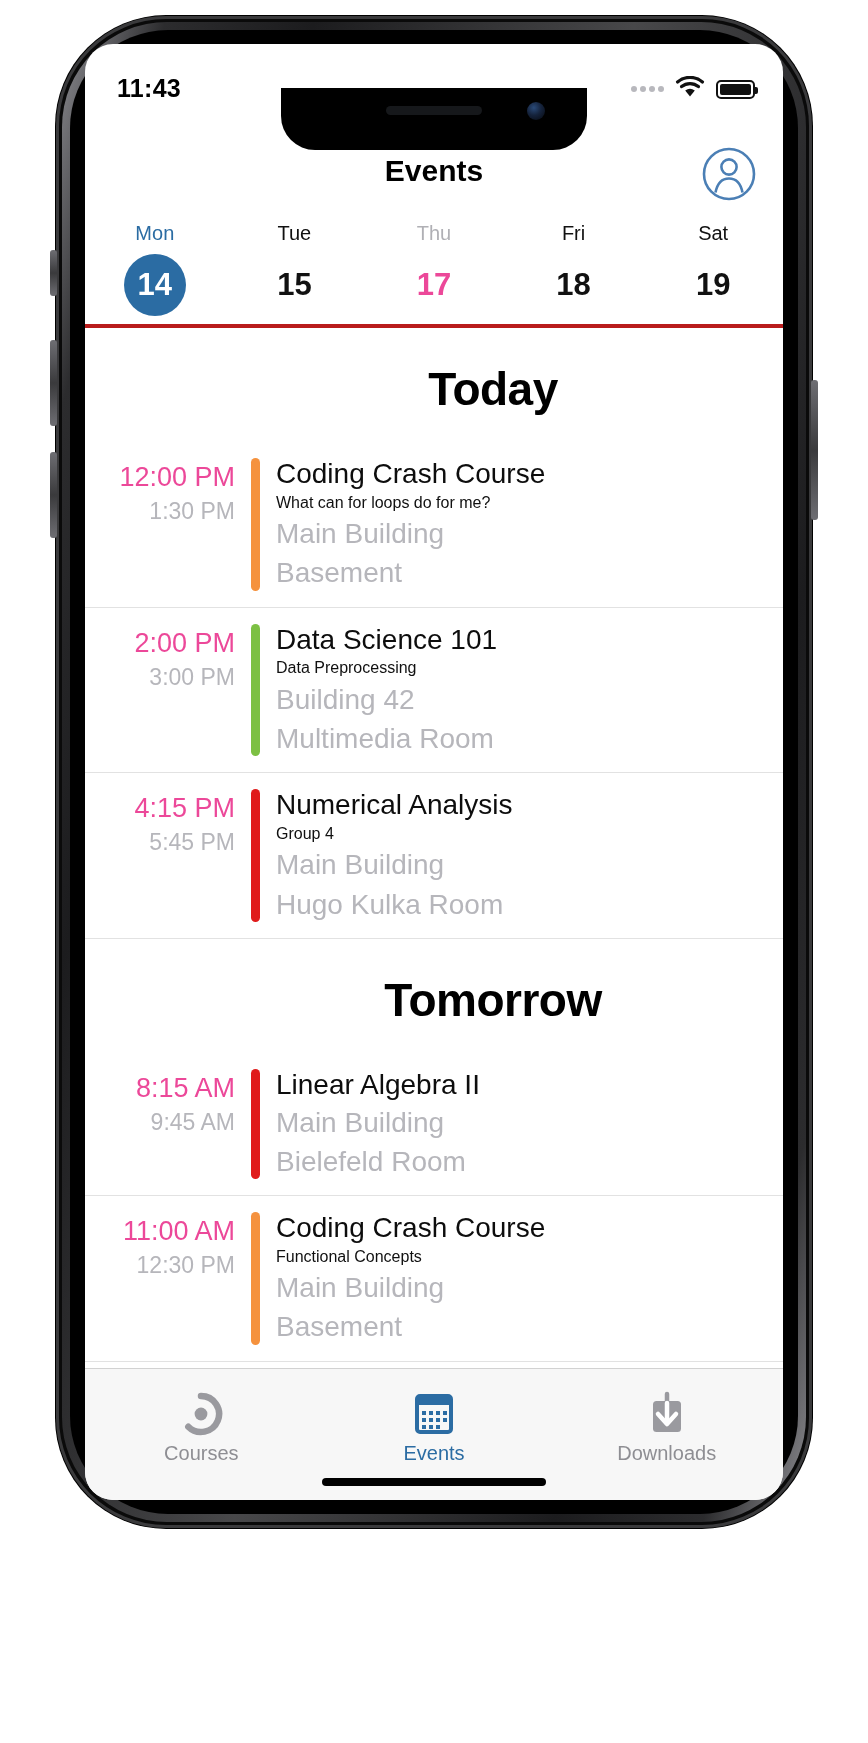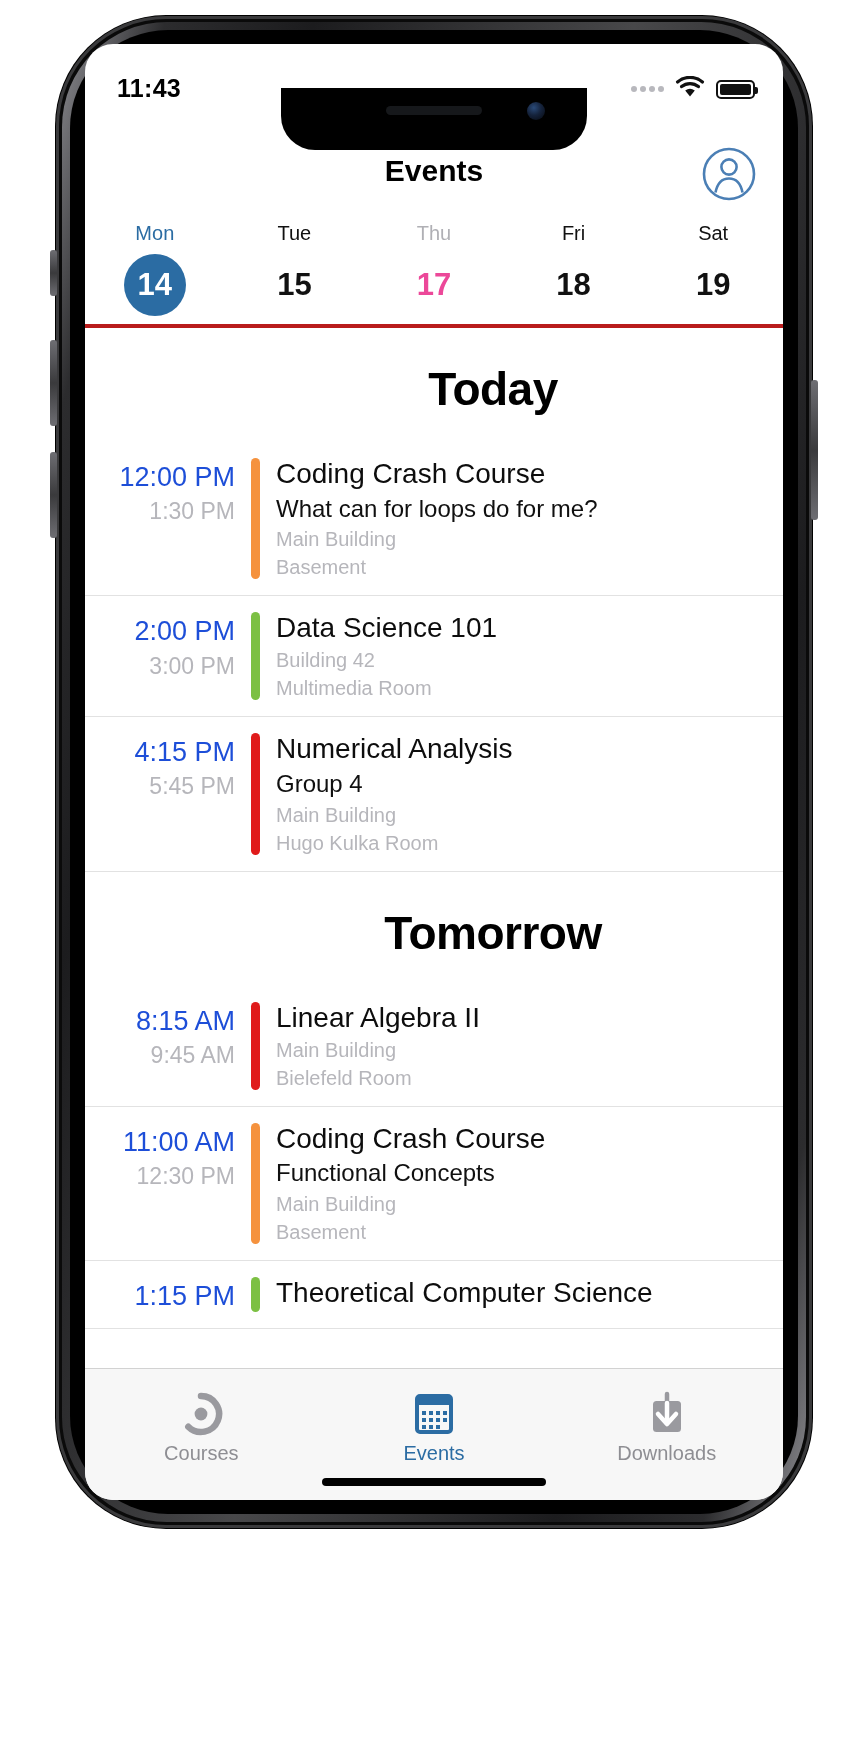--- a/index.html
+++ b/index.html
@@ -76,27 +76,27 @@
 
   
   .content {
     position:absolute; top:284px; left:0; width:816px; height:1070px;
     background:#fff; overflow:hidden; z-index:10;
   }
   .section-head { text-align:center; font-size:46px; font-weight:bold; color:#000; padding:34px 0 26px; letter-spacing:-0.5px; }
 
   .event { display:flex; align-items:stretch; padding:14px 0 14px 0; border-bottom:1px solid #e2e2e2; position:relative; }
   .ev-times { width:166px; flex:0 0 166px; text-align:right; padding-right:16px; padding-top:3px; }
-  .ev-start { font-size:27px; color:#1d4ed8; line-height:1.34; }
+  .ev-start { font-size:27px; color:#ec4899; line-height:1.34; }
   .ev-end { font-size:23px; color:#b6b6bb; line-height:1.46; }
   .ev-bar { width:9px; flex:0 0 9px; border-radius:5px; margin:2px 0; }
   .ev-body { flex:1; padding-left:16px; padding-right:58px; padding-top:0; }
   .ev-title { font-size:28px; color:#0d0d0d; line-height:1.28; }
-  .ev-sub { font-size:24px; color:#101010; line-height:1.40; }
-  .ev-loc { font-size:20px; color:#b6b6bb; line-height:1.40; }
+  .ev-sub { font-size:16px; color:#101010; line-height:1.40; }
+  .ev-loc { font-size:28px; color:#b6b6bb; line-height:1.40; }
   .chev { position:absolute; right:22px; top:50%; transform:translateY(-50%); width:16px; height:28px; }
 
   
   .tabbar {
     position:absolute; bottom:0; left:0; width:698px; height:132px;
     background:#f7f7f7; border-top:1px solid #d2d2d2; display:flex; z-index:30;
   }
   .tab { flex:1; display:flex; flex-direction:column; align-items:center; justify-content:center; padding-bottom:14px; }
   .tab-label { font-size:20px; color:#8e8e93; }
   .tab-label.active { color:#2b6ca3; }
@@ -202,20 +202,21 @@
       </div>
 
       <div class="event">
         <div class="ev-times">
           <div class="ev-start">2:00 PM</div>
           <div class="ev-end">3:00 PM</div>
         </div>
         <div class="ev-bar" style="background:#7cc043"></div>
         <div class="ev-body">
           <div class="ev-title">Data Science 101</div>
+          <div class="ev-sub">Data Preprocessing</div>
           <div class="ev-loc">Building 42</div>
           <div class="ev-loc">Multimedia Room</div>
         </div>
         <span class="chev">
           <svg width="16" height="28" viewBox="0 0 16 28">
               <path d="M2 2 L13 14 L2 26" fill="none" stroke="#b6b6bb" stroke-width="3" stroke-linecap="round" stroke-linejoin="round"></path>
             </svg>
         </span>
       </div>
 

